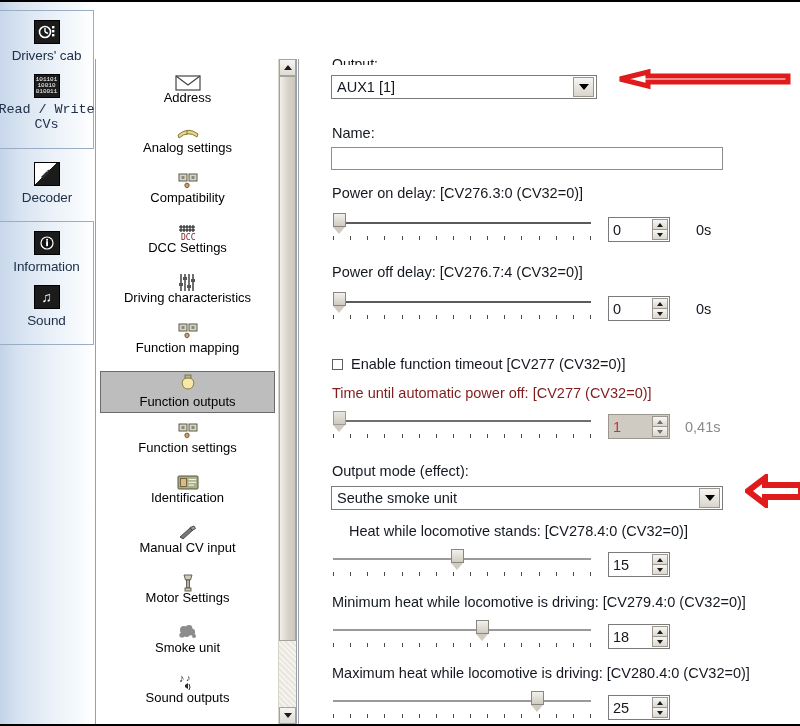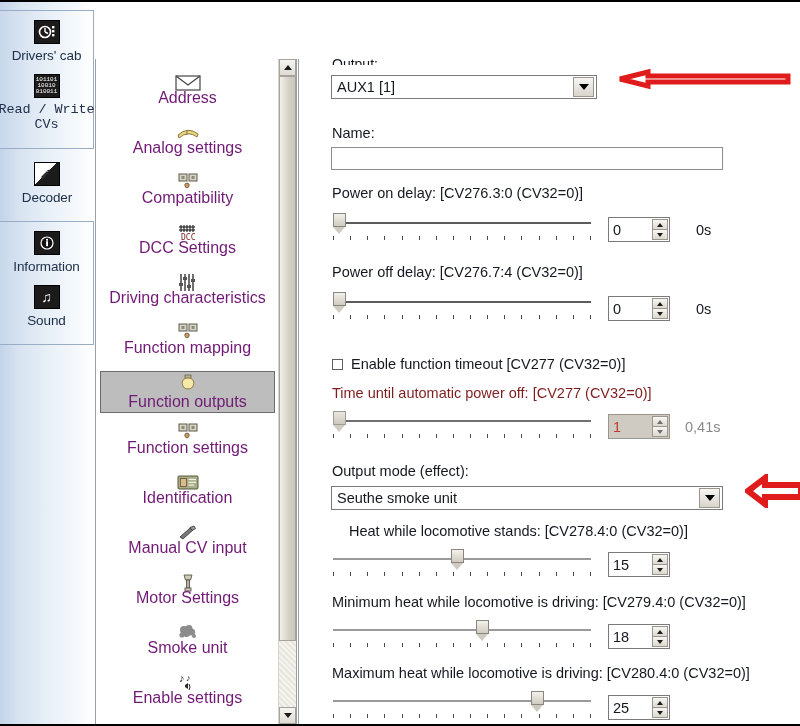--- a/index.html
+++ b/index.html
@@ -142,22 +142,22 @@
     display: flex; align-items: center; justify-content: center;
     font-size: 15px;
     line-height: 1;
   }
   .cat-item.selected .cat-icon { top: 0px; }
   .cat-label {
     position: absolute;
     left: 0; right: 0;
     top: 20px;
     text-align: center;
-    font-size: 16px;
-    color: #701a75;
+    font-size: 13px;
+    color: #000000;
     line-height: 18px;
   }
   .cat-item.selected .cat-label { top: 14px; margin-top: 7px; }
 
   
   .scrollbar {
     position: absolute;
     right: 1px; top: 0px;
     width: 17px; height: 665px;
     background: #f1efe9;
@@ -605,21 +605,21 @@
 
       <div class="cat-item">
         <span class="cat-icon">
           <svg class="svg-ic" width="26" height="20" viewBox="0 0 26 20">
             <text x="4" y="9" font-size="11" fill="#2a2a2a">♪</text>
             <text x="11" y="8" font-size="9" fill="#2a2a2a">♪</text>
             <path d="M10 12 l3 -2 v6 l-3 -2 z" fill="#2a2a2a"></path>
             <path d="M14 11 q2 3 0 6" fill="none" stroke="#2a2a2a" stroke-width="1"></path>
           </svg>
         </span>
-        <span class="cat-label">Enable settings</span>
+        <span class="cat-label">Sound outputs</span>
       </div>
 
       <div class="cat-item">
         <span class="cat-icon">
           <svg class="svg-ic" width="28" height="20" viewBox="0 0 28 20">
             <text x="2" y="9" font-size="10" fill="#2a2a2a">♪</text>
             <text x="9" y="8" font-size="9" fill="#2a2a2a">♪</text>
             <text x="16" y="7" font-size="9" fill="#2a2a2a">♪</text>
             <g stroke="#333" stroke-width="1.1">
               <line x1="11" y1="10" x2="11" y2="18"></line>

